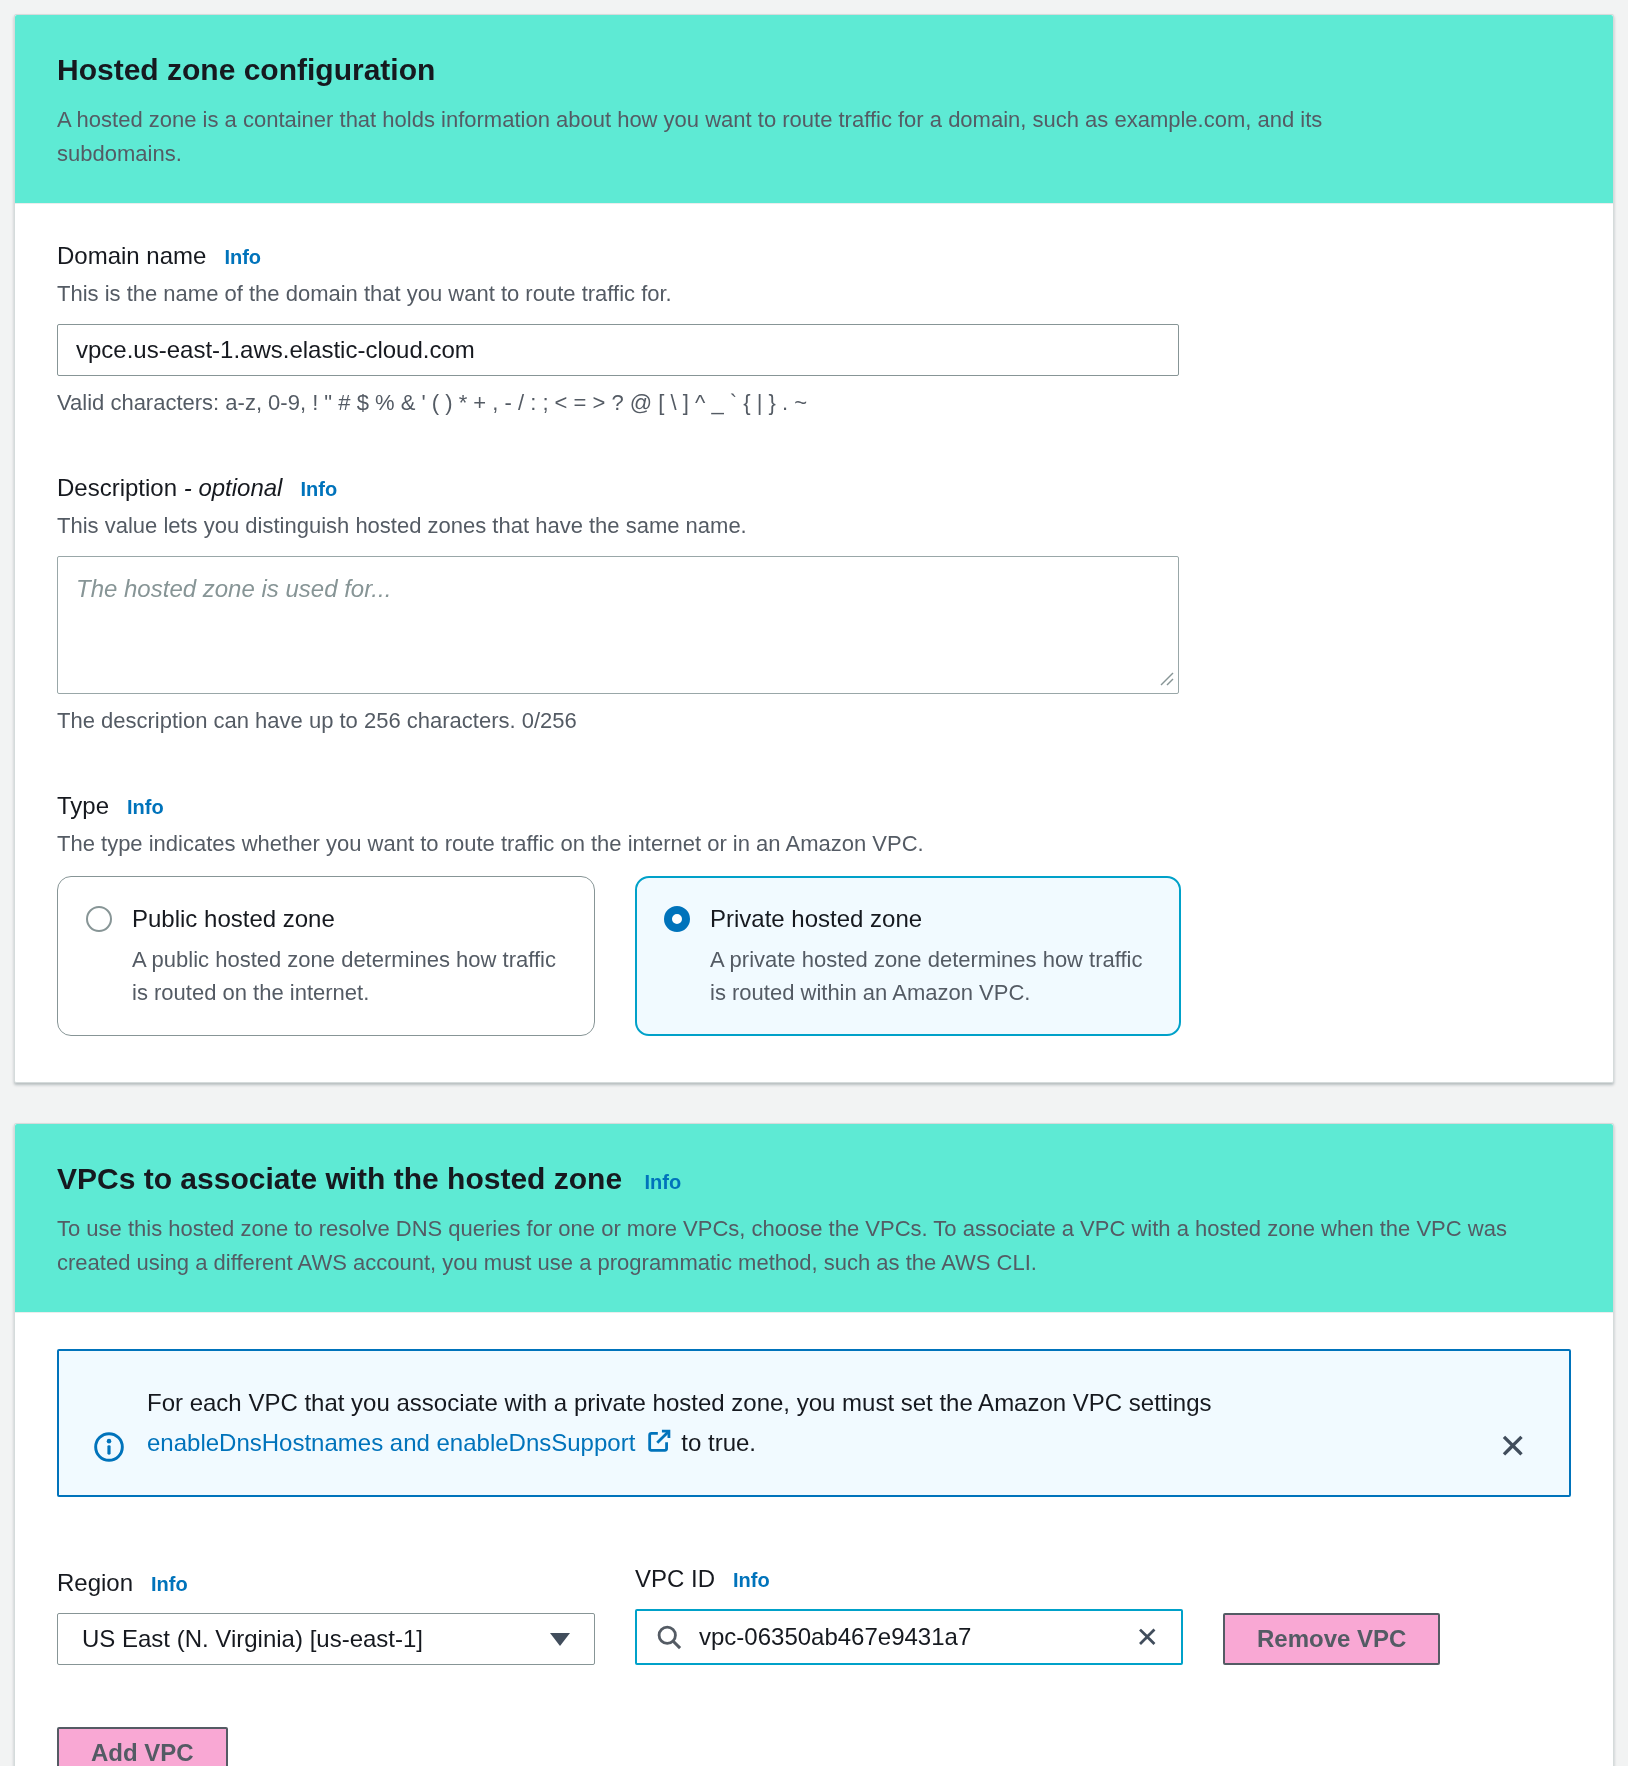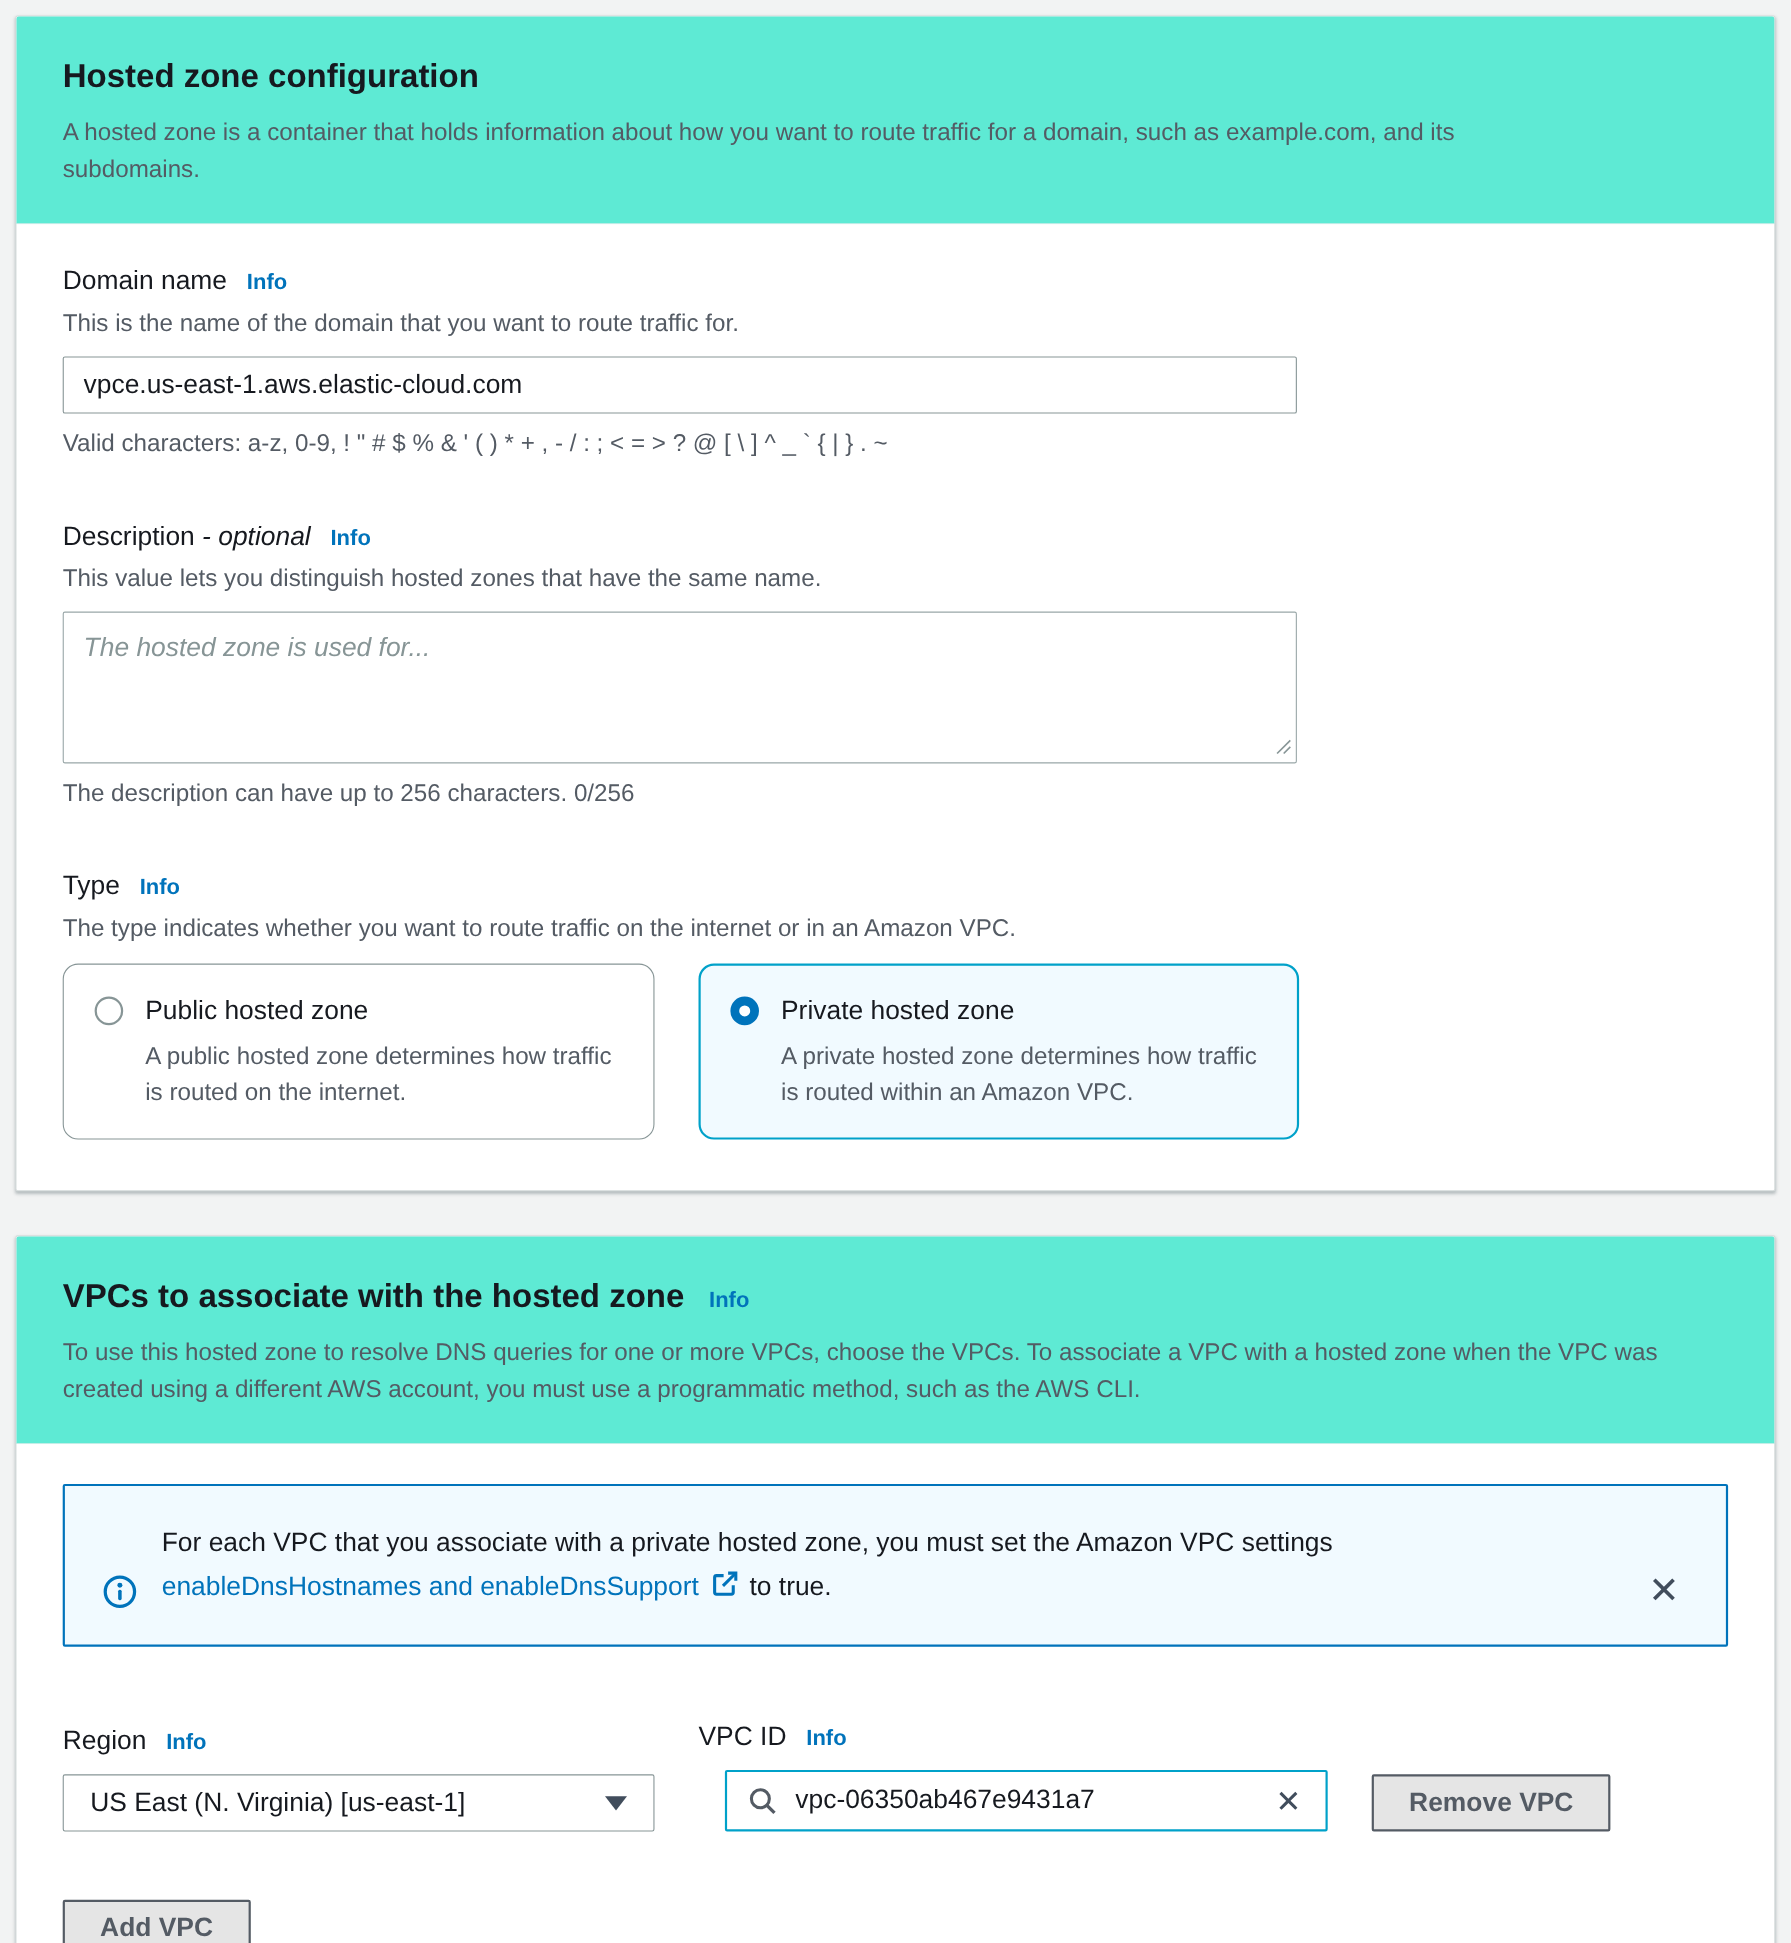--- a/index.html
+++ b/index.html
@@ -131,37 +131,37 @@
   }
   .caret-down {
     width:0; height:0;
     border-left:10px solid transparent;
     border-right:10px solid transparent;
     border-top:13px solid #414d5c;
   }
   .search-box {
     margin-top:14px; width:548px; height:56px;
     border:2px solid #00a1c9; border-radius:2px; background:#fff;
-    display:flex; align-items:center; padding:0 18px;margin-left:24px;
+    display:flex; align-items:center; padding:0 18px;
   }
   .search-box .search-glyph { flex:none; margin-right:14px; }
   .search-input {
     flex:1; min-width:0; border:none; outline:none; background:transparent;
     font-size:24px; color:#16191f;
     font-family:"Liberation Sans", sans-serif;
   }
   .clear-btn {
     flex:none; background:none; border:none; cursor:pointer;
     font-size:28px; color:#414d5c; padding:0 4px;
     font-family:"Liberation Sans", sans-serif;
   }
   .btn {
     height:52px; padding:0 32px;
     border:2px solid #545b64; border-radius:2px;
-    background:#e5e5e5; color:#545b64;
+    background:#f9a8d4; color:#545b64;
     font-size:24px; font-weight:bold;
     font-family:"Liberation Sans", sans-serif;
     cursor:pointer;
   }
   .btn--remove { height:52px; }
 </style>
 </head>
 <body>
 
 <section class="card card--first">

